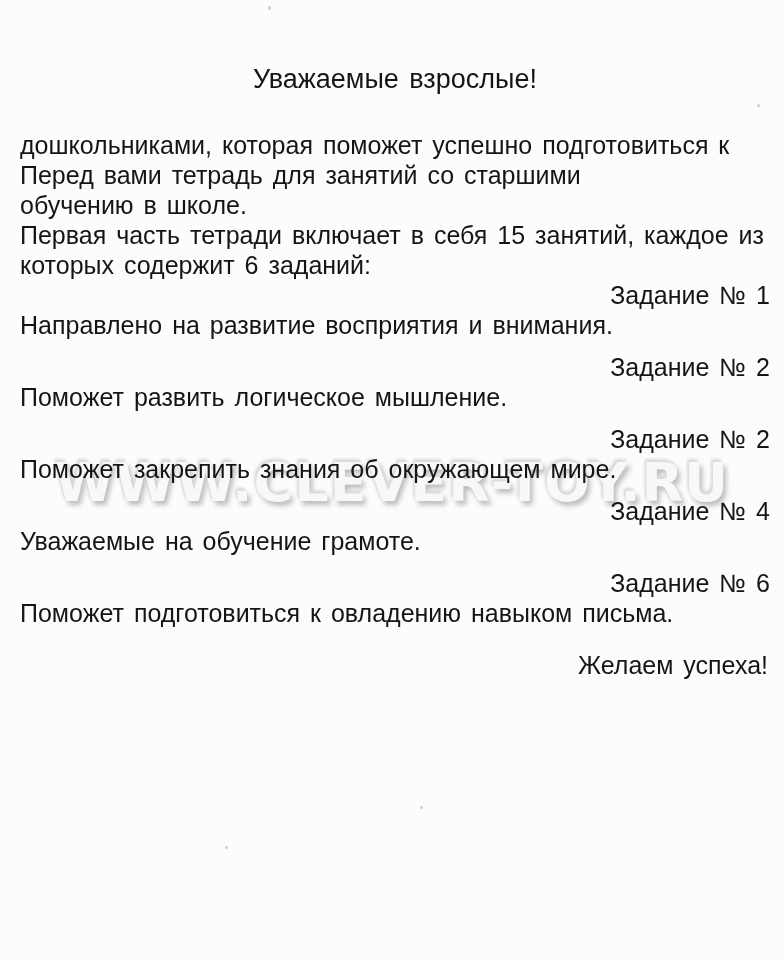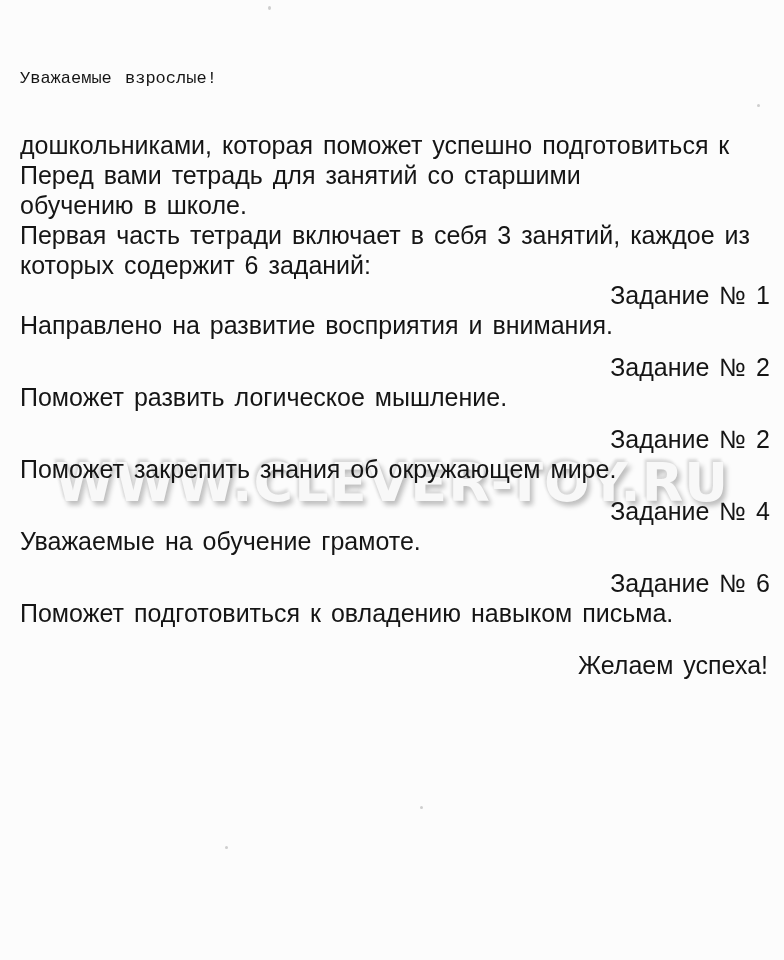--- a/index.html
+++ b/index.html
@@ -18,25 +18,25 @@
   }
   .content {
     position: relative;
     z-index: 2;
     padding: 0 14px 0 20px;
     font-size: 25px;
     line-height: 30px;
     word-spacing: 3px;
   }
   .title {
-    font-size: 17px;
+    font-size: 27px;
     line-height: 30px;
     font-weight: normal;
+    text-align: center;
     margin: 64px 0 0 0;
-    font-family: Liberation Mono, monospace;
   }
   .intro {
     margin-top: 36px;
   }
   .intro-line,
   .task-desc {
     white-space: nowrap;
   }
   .task {
     margin-top: 12px;
@@ -93,21 +93,21 @@
   <span class="speck s4"></span>
 
   <div class="content">
 
     <h1 class="title">Уважаемые взрослые!</h1>
 
     <div class="intro">
       <div class="intro-line">дошкольниками, которая поможет успешно подготовиться к</div>
       <div class="intro-line">Перед вами тетрадь для занятий со старшими</div>
       <div class="intro-line">обучению в школе.</div>
-      <div class="intro-line">Первая часть тетради включает в себя 3 занятий, каждое из</div>
+      <div class="intro-line">Первая часть тетради включает в себя 15 занятий, каждое из</div>
       <div class="intro-line">которых содержит 6 заданий:</div>
     </div>
 
     <section class="task first">
       <div class="task-heading">Задание № 1</div>
       <div class="task-desc">Направлено на развитие восприятия и внимания.</div>
     </section>
 
     <section class="task">
       <div class="task-heading">Задание № 2</div>

